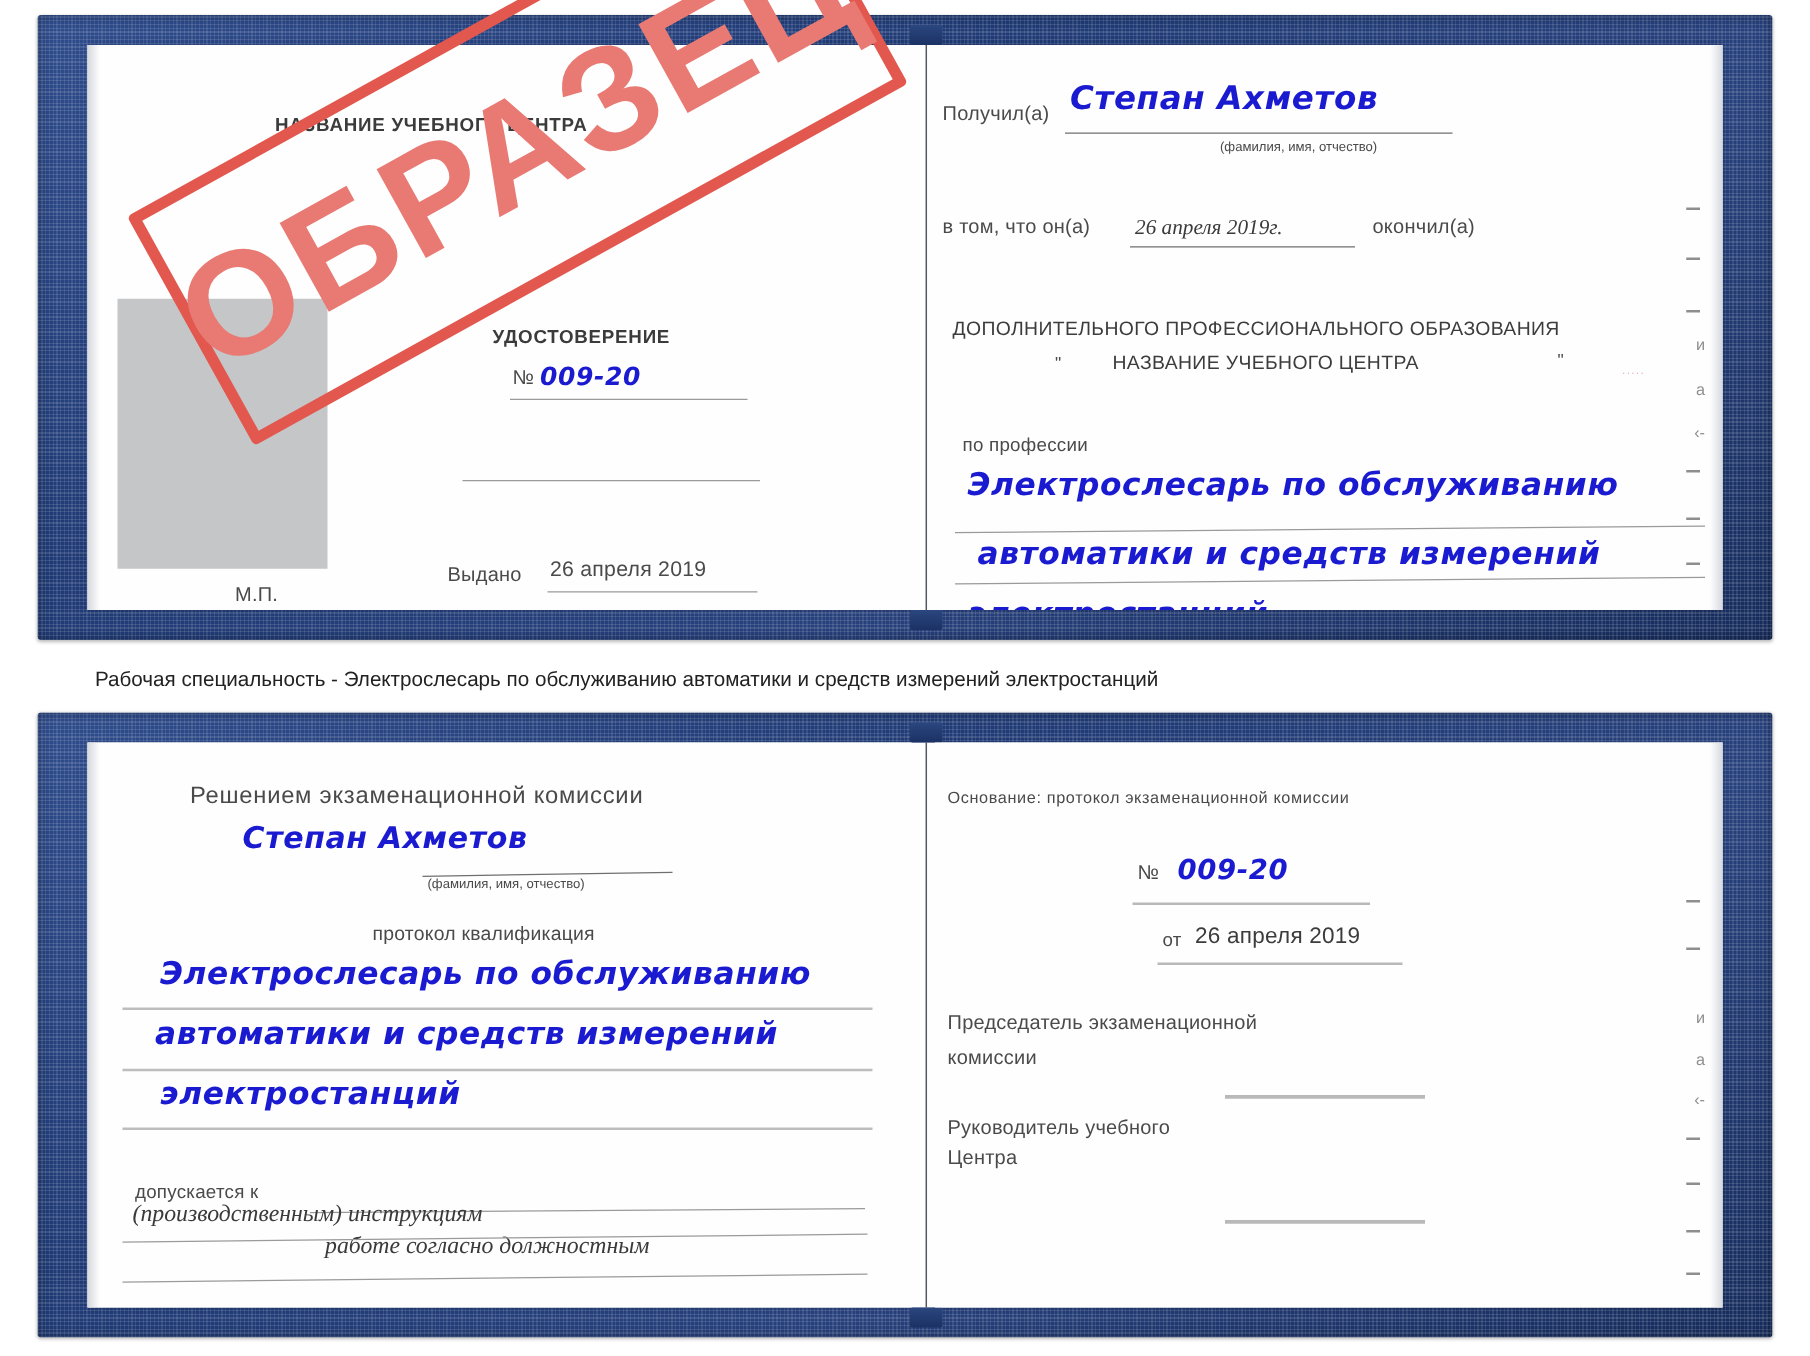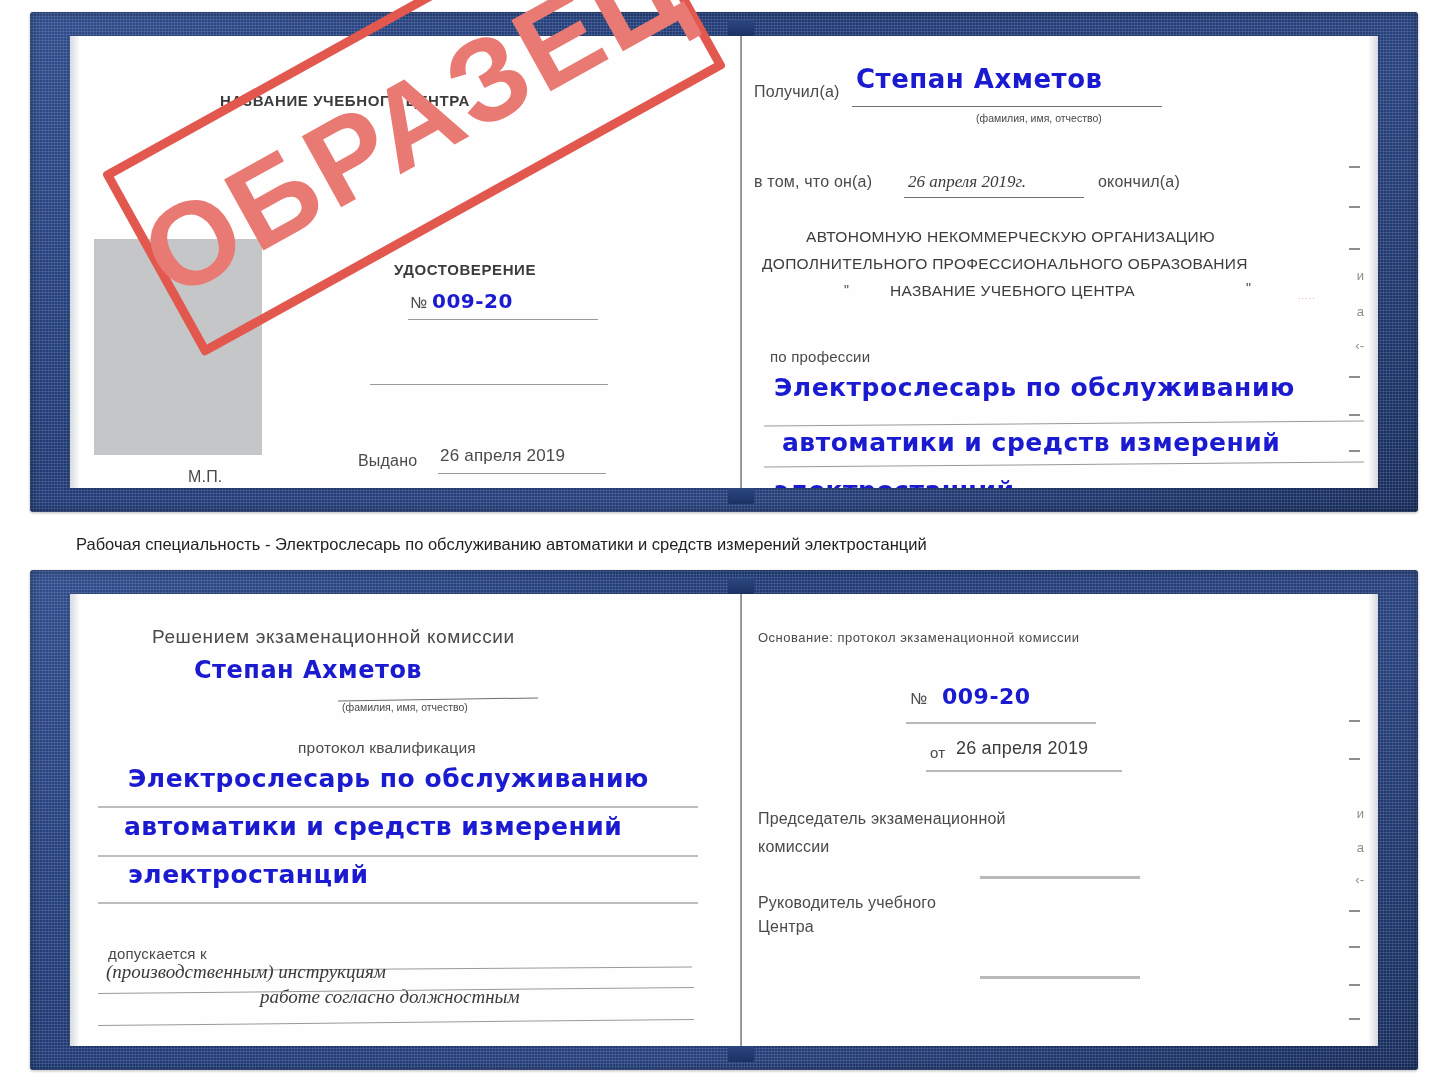--- a/index.html
+++ b/index.html
@@ -52,21 +52,21 @@
     background:linear-gradient(270deg,rgba(120,130,150,.30),rgba(255,255,255,0));
   }
 
   
   .t{position:absolute;white-space:nowrap;}
   .printed{color:#4a4a4a;font-size:14.5px;letter-spacing:.2px;}
   .printed-b{color:#3b3b3b;font-size:15px;font-weight:bold;letter-spacing:.6px;}
   .tiny{font-size:10.5px;color:#4a4a4a;}
   .hand{
     font-family:"DejaVu Sans",sans-serif;
-    color:#1a1ad0;font-weight:600;letter-spacing:.5px;
+    color:#1a1ad0;font-style:italic;font-weight:600;letter-spacing:.5px;
   }
   .ital-typed{
     font-family:"Liberation Serif","DejaVu Serif",serif;
     font-style:italic;color:#3a3a3a;
   }
   .rule{position:absolute;height:1px;background:#9a9a9a;}
   .rule.thin{background:#b3b3b3;}
   .rule.dark{background:#6f6f6f;}
 
   
@@ -138,21 +138,20 @@
       <div class="t printed" style="left:6px;top:47px;font-size:16px;">Получил(а)</div>
       <div class="t hand" style="left:108px;top:28px;font-size:26px;">Степан Ахметов</div>
       <div class="rule dark" style="left:104px;top:70px;width:310px;"></div>
       <div class="t tiny" style="left:228px;top:76px;">(фамилия, имя, отчество)</div>
 
       <div class="t printed" style="left:6px;top:137px;font-size:16px;">в том, что он(а)</div>
       <div class="t ital-typed" style="left:160px;top:136px;font-size:17px;">26 апреля 2019г.</div>
       <div class="rule dark" style="left:156px;top:161px;width:180px;"></div>
       <div class="t printed" style="left:350px;top:137px;font-size:16px;">окончил(а)</div>
 
-      <div class="t printed-b" style="left:58px;top:192px;font-size:15.5px;font-weight:normal;color:#3c3c3c;letter-spacing:.3px;">АВТОНОМНУЮ НЕКОММЕРЧЕСКУЮ ОРГАНИЗАЦИЮ</div>
       <div class="t printed-b" style="left:14px;top:219px;font-size:15.5px;font-weight:normal;color:#3c3c3c;letter-spacing:.3px;">ДОПОЛНИТЕЛЬНОГО ПРОФЕССИОНАЛЬНОГО ОБРАЗОВАНИЯ</div>
       <div class="t printed" style="left:96px;top:246px;font-size:14px;">"</div>
       <div class="t printed-b" style="left:142px;top:246px;font-size:15.5px;font-weight:normal;color:#3c3c3c;letter-spacing:.3px;">НАЗВАНИЕ УЧЕБНОГО ЦЕНТРА</div>
       <div class="t printed" style="left:498px;top:244px;font-size:14px;">"</div>
 
       <div class="t printed" style="left:22px;top:312px;font-size:15px;">по профессии</div>
 
       <div class="t hand" style="left:26px;top:337px;font-size:25px;">Электрослесарь по обслуживанию</div>
       <div class="rule" style="left:16px;top:387px;width:600px;transform:rotate(-0.5deg);"></div>
 

